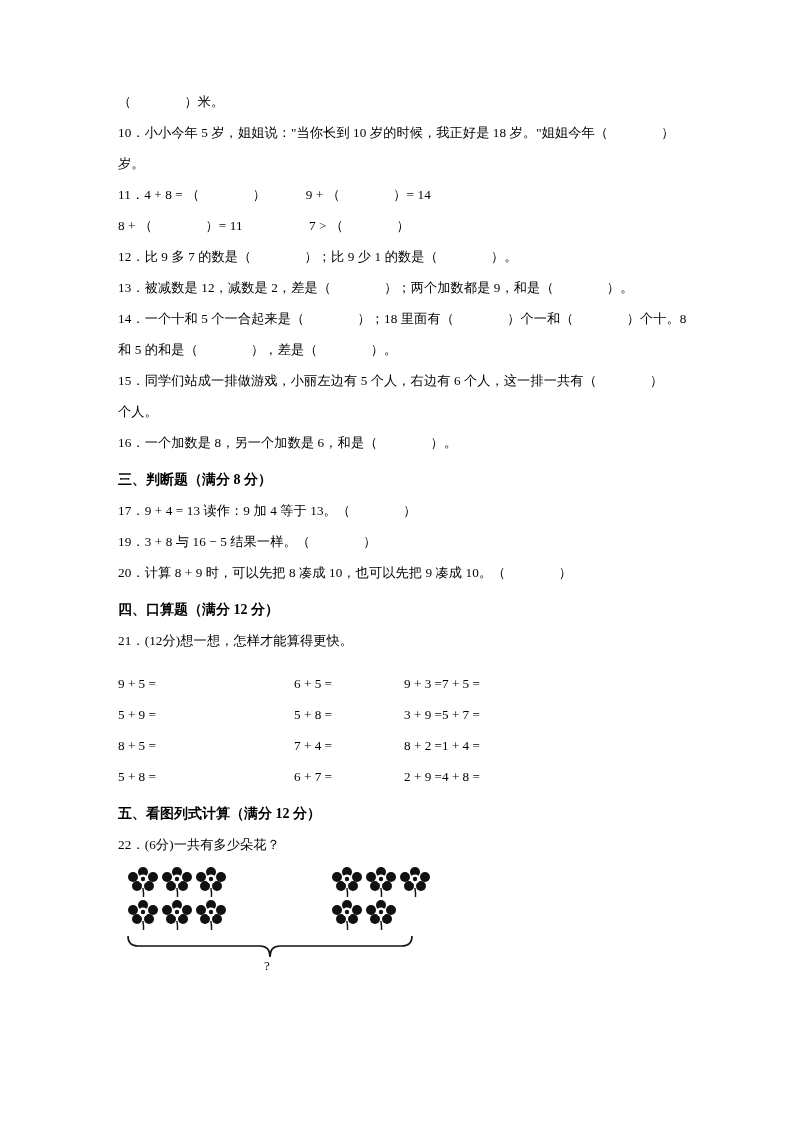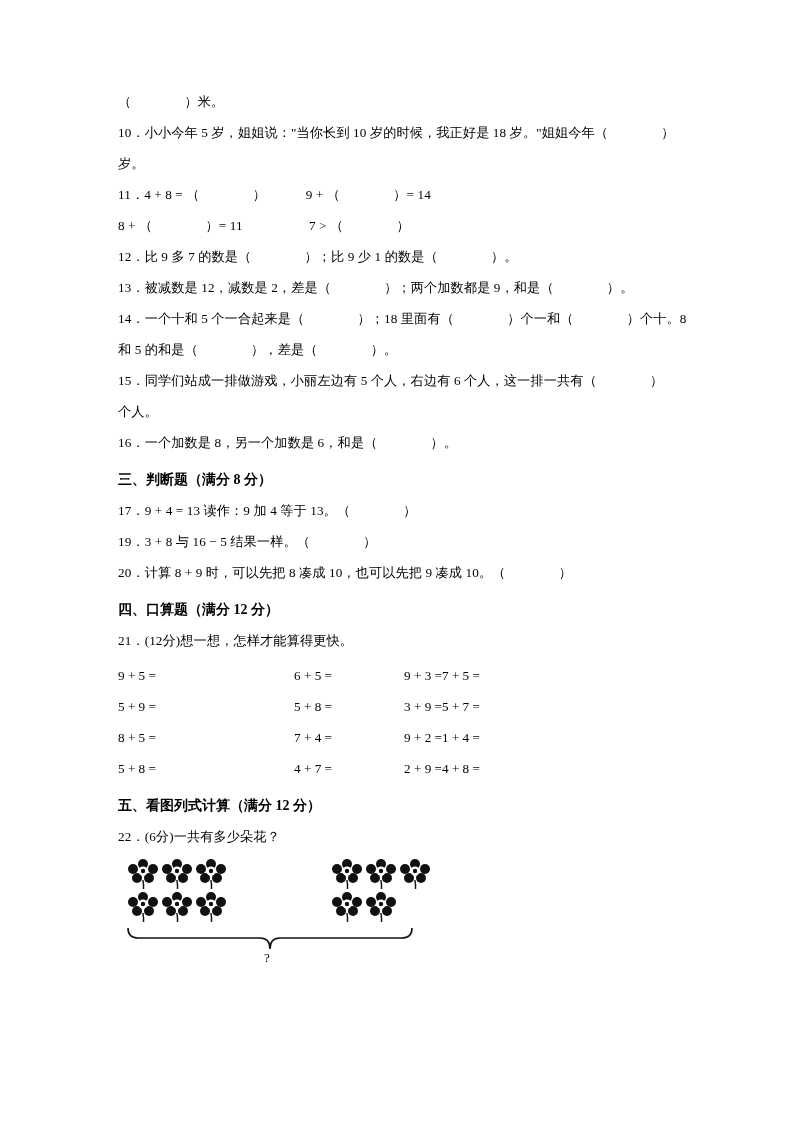--- a/index.html
+++ b/index.html
@@ -32,21 +32,21 @@
   .sec-head {
     font-size: 14px;
     font-weight: bold;
     line-height: 31px;
     margin-top: 6px;
     white-space: nowrap;
   }
 
   
   .oral-grid {
-    margin-top: 4px;
+    margin-top: 12px;
   }
   .oral-row {
     display: flex;
     line-height: 31px;
     font-size: 13.2px;
   }
   .oral-cell {
     width: 104px;
     flex: 0 0 104px;
   }
@@ -120,26 +120,26 @@
     </div>
     <div class="oral-row">
       <div class="oral-cell">5 + 9 =</div>
       <div class="oral-cell c2">5 + 8 =</div>
       <div class="oral-cell c2">3 + 9 =</div>
       <div class="oral-cell">5 + 7 =</div>
     </div>
     <div class="oral-row">
       <div class="oral-cell">8 + 5 =</div>
       <div class="oral-cell c2">7 + 4 =</div>
-      <div class="oral-cell c2">9 + 2 =</div>
+      <div class="oral-cell c2">8 + 2 =</div>
       <div class="oral-cell">1 + 4 =</div>
     </div>
     <div class="oral-row">
       <div class="oral-cell">5 + 8 =</div>
-      <div class="oral-cell c2">4 + 7 =</div>
+      <div class="oral-cell c2">6 + 7 =</div>
       <div class="oral-cell c2">2 + 9 =</div>
       <div class="oral-cell">4 + 8 =</div>
     </div>
   </div>
 
   <div class="sec-head">五、看图列式计算（满分 12 分）</div>
   <div class="line">22．(6分)一共有多少朵花？</div>
 
   <div class="pic-area">
 

